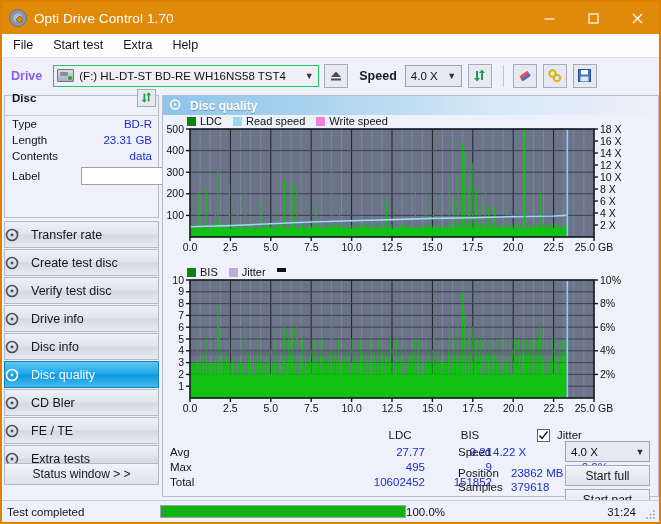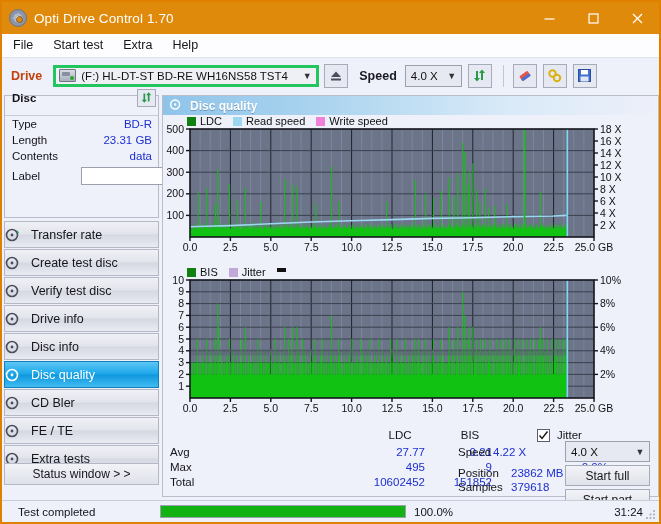--- a/index.html
+++ b/index.html
@@ -56,24 +56,24 @@
     font-size: 12.5px; color: #15151b; padding: 2px 9px; margin-left: 2px;
   }
 
   
   #toolbar {
     position: absolute; left: 0; top: 55px; width: 657px; height: 36px;
     background: #eef0fa;
     display: flex; align-items: center;
     border-top: 1px solid #dfe2ee;
   }
-  #tb-drive-label { font-size: 12.5px; font-weight: bold; color: #c2410c; margin-left: 9px; }
+  #tb-drive-label { font-size: 12.5px; font-weight: bold; color: #8b5cf6; margin-left: 9px; }
   #drive-combo {
     margin-left: 11px; width: 266px; height: 22px;
-    background: #eef0f6; border: 3px solid #22c55e;
+    background: #eef0f6; border: 1px solid #22c55e;
     display: flex; align-items: center; font-size: 11.5px; color: #111;
   }
   #drive-icon {
     width: 17px; height: 13px; margin-left: 3px; margin-right: 5px; position: relative;
     background: linear-gradient(#d8dce6, #a9b0bf);
     border: 1px solid #6e7686; border-radius: 1px;
   }
   #drive-icon::before {
     content:""; position:absolute; left:2px; top:2px; width:8px; height:4px;
     background:#8a8fa0; border-radius: 1px;
@@ -199,28 +199,28 @@
     display: flex; align-items: center; justify-content: center;
     font-size: 12px; color: #15151b;
   }
 
   
   #statusbar {
     position: absolute; left: 0; top: 498px; width: 657px; height: 22px;
     background: #eef0fa; border-top: 1px solid #c9cdd9;
     display: flex; align-items: center; font-size: 11.5px; color: #14141a;
   }
-  #sb-text { width: 158px; padding-left: 16px; }
+  #sb-text { width: 158px; padding-left: 5px; }
   #sb-progress {
     width: 246px; height: 13px; background: #ffffff; border: 1px solid #9aa0ad;
     position: relative; overflow: hidden;
   }
   #sb-progress-fill { position: absolute; left:0; top:0; bottom:0; background: #11b211; }
-  #sb-pct { width: 70px; padding-left: 8px; }
-  #sb-time { flex: 1; text-align: right; padding-right: 16px; }
+  #sb-pct { width: 70px; }
+  #sb-time { flex: 1; text-align: right; padding-right: 23px; }
   #grip {
     position: absolute; right: 2px; bottom: 2px; width: 12px; height: 12px;
   }
 </style>
 </head>
 <body>
 
 <div id="app">
 
   <div id="titlebar">

